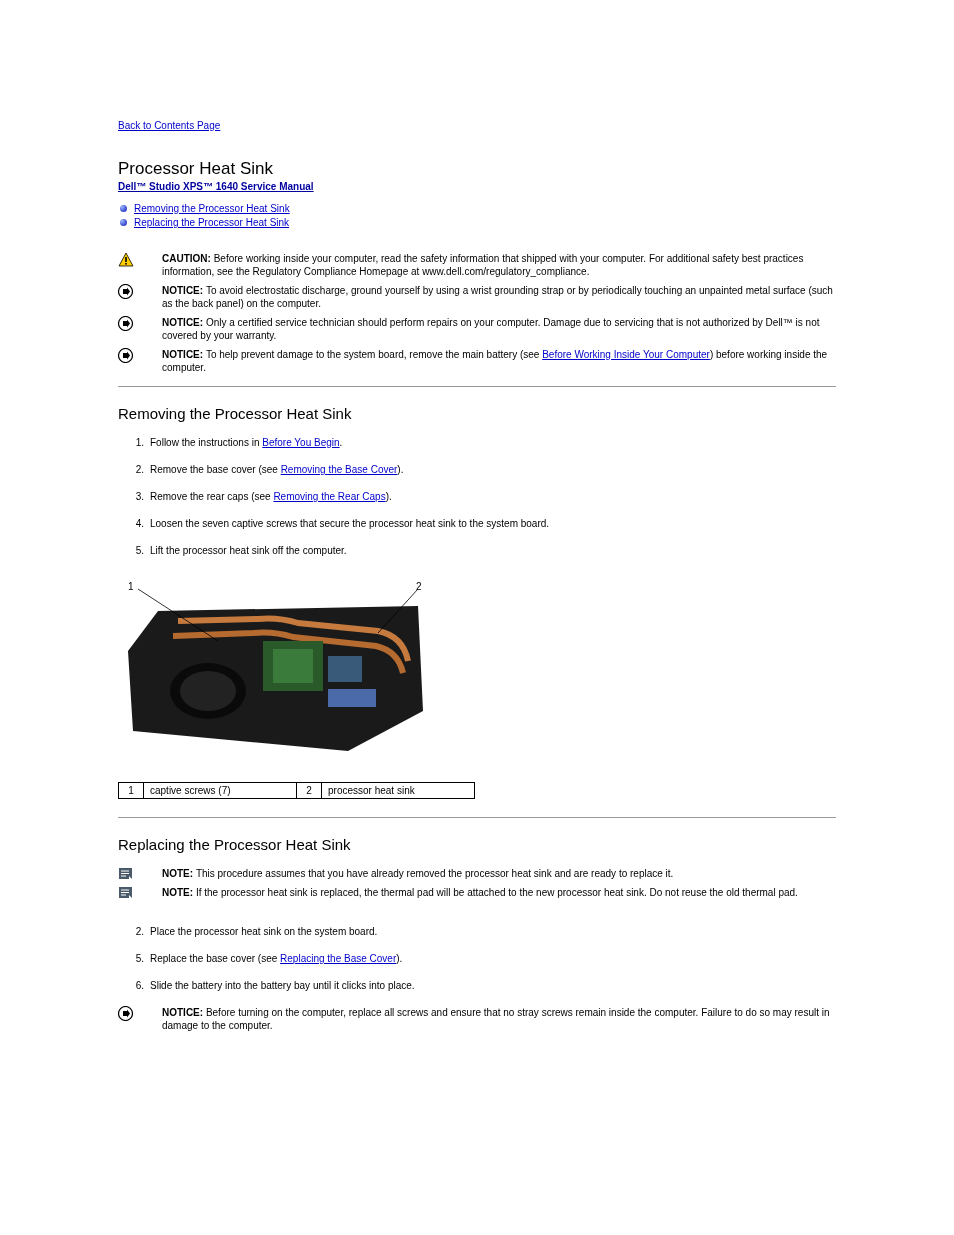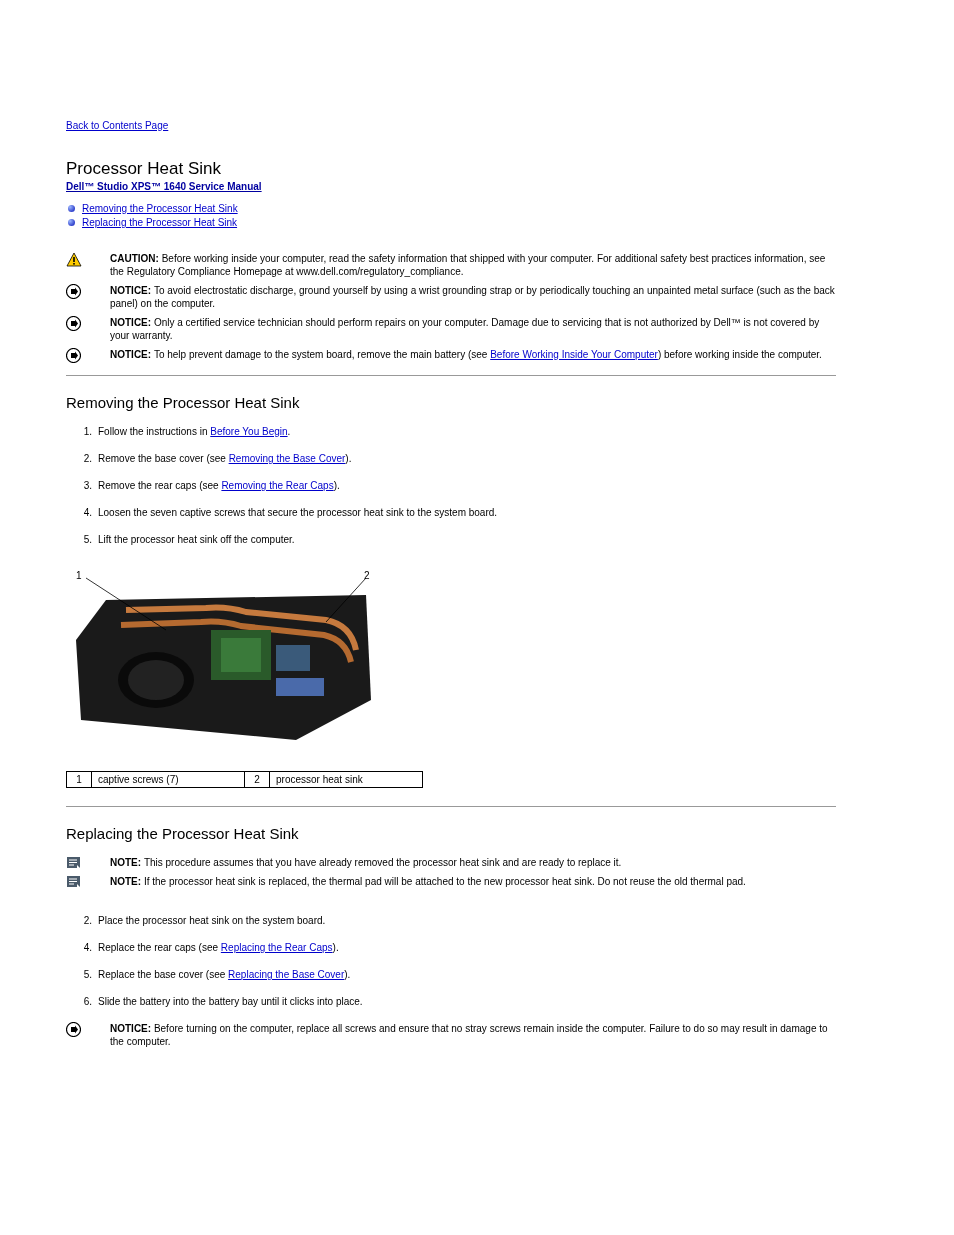--- a/index.html
+++ b/index.html
@@ -5,21 +5,21 @@
   body {
     font-family: Verdana, Arial, sans-serif;
     font-size: 10px;
     color: #000;
     background: #fff;
     margin: 0;
     padding: 0;
     width: 954px;
   }
   .page {
-    padding: 120px 118px 40px 66px;
+    padding: 120px 118px 40px 118px;
   }
   a, .link {
     color: #0000cc;
     text-decoration: underline;
     cursor: pointer;
   }
   .back-link {
     display: inline-block;
     margin-bottom: 28px;
     font-size: 10px;
@@ -297,23 +297,20 @@
     </span>
     <span class="content">
       <span class="label">NOTE: </span><span>If the processor heat sink is replaced, the thermal pad will be attached to the new processor heat sink. Do not reuse the old thermal pad.</span>
     </span>
   </div>
 
   <div class="flush-text" style="margin-top:26px;">
     <span style="display:inline-block;width:26px;text-align:right;margin-right:6px;">2.</span><span>Place the processor heat sink on the system board.</span>
   </div>
   <div class="flush-text">
-    <span style="display:inline-block;width:26px;text-align:right;margin-right:6px;">4.</span><span>Replace the rear caps (see </span><a class="link">Replacing the Rear Caps</a><span>).</span>
-  </div>
-  <div class="flush-text">
     <span style="display:inline-block;width:26px;text-align:right;margin-right:6px;">5.</span><span>Replace the base cover (see </span><a class="link">Replacing the Base Cover</a><span>).</span>
   </div>
   <div class="flush-text">
     <span style="display:inline-block;width:26px;text-align:right;margin-right:6px;">6.</span><span>Slide the battery into the battery bay until it clicks into place.</span>
   </div>
 
   <div class="notice">
     <span class="icon">
       <svg width="15" height="15" viewBox="0 0 15 15">
         <circle cx="7.5" cy="7.5" r="7" fill="#fff" stroke="#000" stroke-width="1.2"></circle>

